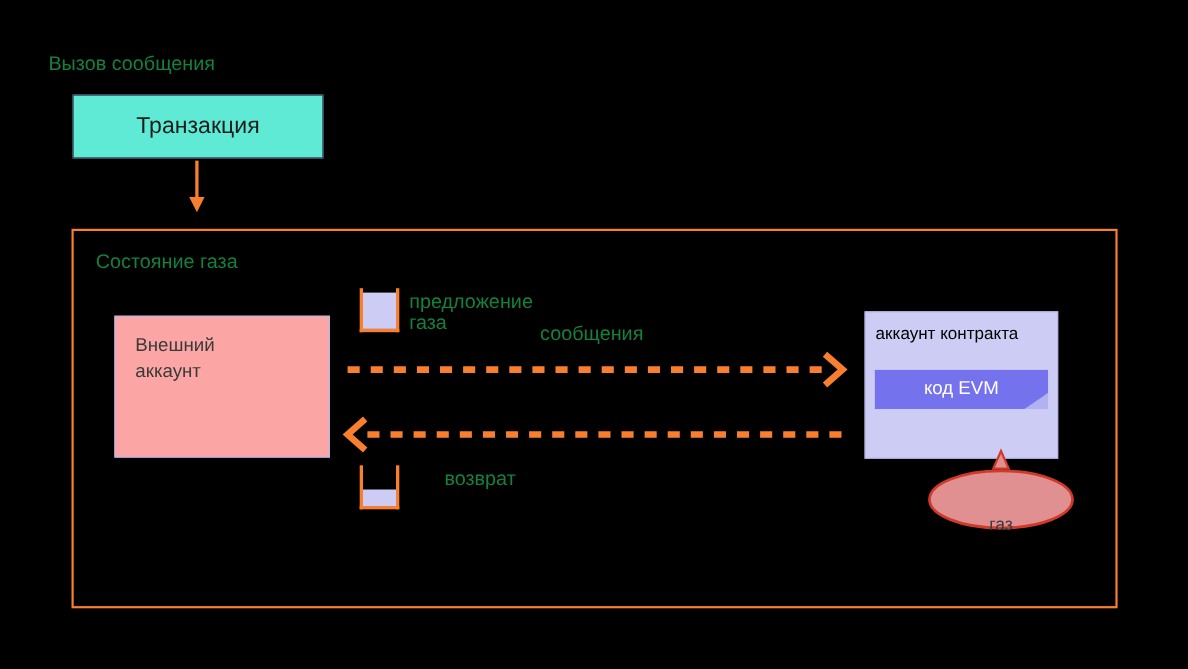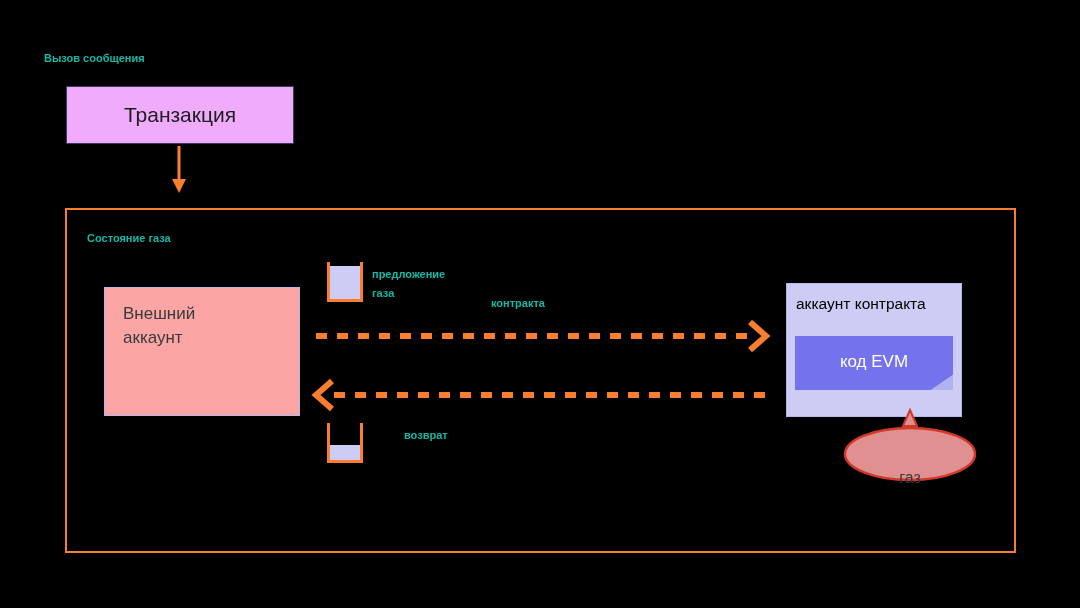--- a/index.html
+++ b/index.html
@@ -16,38 +16,38 @@
   }
   #canvas {
     position: absolute; left: 0; top: 0;
     width: 1080px; height: 608px;
     background: #000000;
   }
   .abs { position: absolute; }
 
   
   .orange-label {
-    color: #14b8a6;
-    font-weight: bold;
-    font-size: 11px;
+    color: #15803d;
+    font-weight: normal;
+    font-size: 18px;
     line-height: 19px;
     letter-spacing: 0px;
     white-space: pre-line;
   }
 
   
   .box {
     display: flex;
     align-items: center;
     justify-content: center;
   }
   .tx-box {
     left: 66px; top: 86px;
     width: 228px; height: 58px;
-    background: #f0abfc;
+    background: #5eead4;
     border: 1px solid #3a3a5e;
     color: #1d1d1d;
     font-size: 21px;
   }
   .ext-account-box {
     left: 104px; top: 287px;
     width: 196px; height: 129px;
     background: #fca5a5;
     border: 1px solid #b6b6e8;
     display: block;
@@ -69,21 +69,21 @@
   }
   .contract-label {
     color: #000000;
     font-size: 15.5px;
     line-height: 20px;
   }
   
   .evm-note {
     position: absolute;
     left: 795px; top: 336px;
-    width: 158px; height: 54px;
+    width: 158px; height: 36px;
   }
   .evm-note .sheet {
     position: absolute; inset: 0;
     background: #7473ed;
     clip-path: polygon(0 0, 100% 0, 100% 72%, 86% 100%, 0 100%);
   }
   .evm-note .fold {
     position: absolute;
     right: 0; bottom: 0;
     width: 22px; height: 15px;
@@ -185,21 +185,21 @@
 аккаунт</div>
   </div>
 
   <div class="cup cup-gas-offer">
     <div class="liquid"></div>
     <div class="walls"></div>
   </div>
   <div class="abs orange-label label-gas-offer">предложение
 газа</div>
 
-  <div class="abs orange-label label-message">контракта</div>
+  <div class="abs orange-label label-message">сообщения</div>
 
   <div class="abs dashed-arrow dashed-right">
     <svg width="452" height="28" viewBox="0 0 452 28" preserveAspectRatio="none">
       <line x1="0" y1="14" x2="432" y2="14" stroke="#f97f2e" stroke-width="6" stroke-dasharray="11 10" stroke-linecap="butt"></line>
       <polyline points="434,0 450,14 434,28" fill="none" stroke="#f97f2e" stroke-width="6" stroke-linejoin="miter" stroke-linecap="butt"></polyline>
     </svg>
   </div>
 
   <div class="abs dashed-arrow dashed-left">
     <svg width="452" height="28" viewBox="0 0 452 28" preserveAspectRatio="none">

